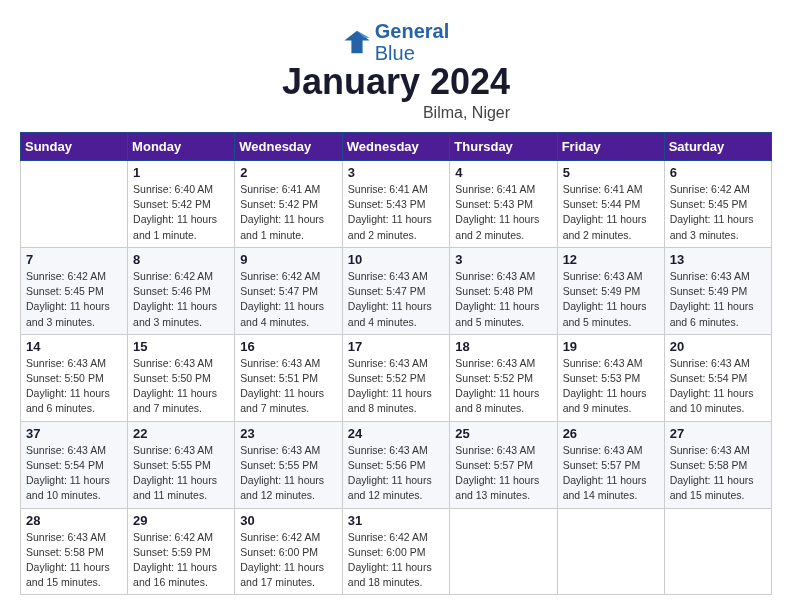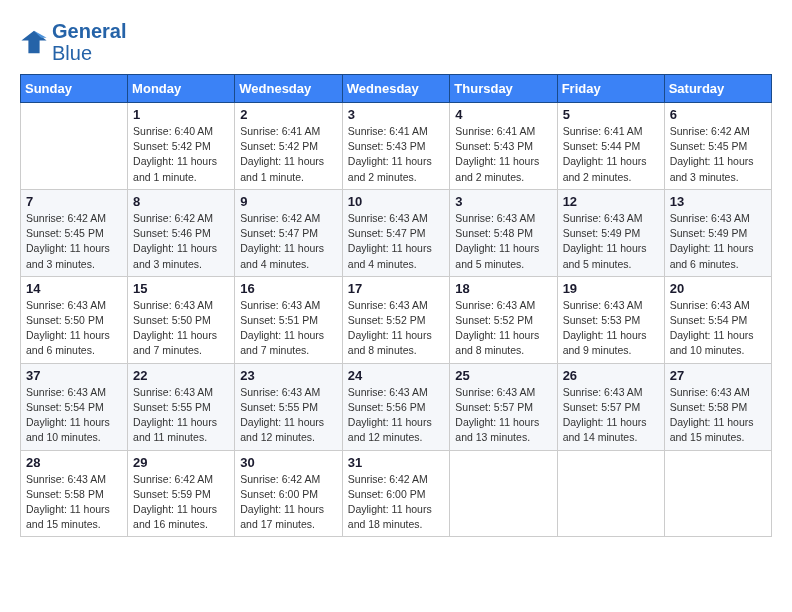--- a/index.html
+++ b/index.html
@@ -6,22 +6,23 @@
     body {
       font-family: Arial, sans-serif;
       background: #fff;
       width: 792px;
       min-height: 612px;
       padding: 20px;
     }
     .header {
       display: flex;
       justify-content: space-between;
-      align-items: flex-end;
+      align-items: center;
       margin-bottom: 10px;
+      flex-direction: column;
     }
     .logo {
       display: flex;
       align-items: center;
       gap: 4px;
     }
     .logo-bird {
       width: 28px;
       height: 28px;
     }
@@ -38,21 +39,21 @@
       font-size: 16px;
       color: #444;
       margin-top: 4px;
     }
     table {
       width: 100%;
       border-collapse: collapse;
       font-size: 11px;
     }
     th {
-      background-color: #3b82f6;
+      background-color: #4c1d95;
       color: #fff;
       padding: 6px 4px;
       text-align: left;
       font-size: 13px;
       font-weight: bold;
       border: 1px solid #1a4a8a;
     }
     td {
       border: 1px solid #ccc;
       padding: 4px 5px;
@@ -90,20 +91,24 @@
   <div class="logo">
     <svg class="logo-bird" viewBox="0 0 40 40">
       <polygon points="20,4 38,18 28,18 28,36 12,36 12,18 2,18" fill="#2563a8"></polygon>
       <polygon points="20,4 38,14 30,14" fill="#4a90d9"></polygon>
     </svg>
     <div>
       <div style="font-size:20px;font-weight:bold;color:#2563a8;line-height:1.1;">General</div>
       <div style="font-size:20px;font-weight:normal;color:#2563a8;line-height:1.1;">Blue</div>
     </div>
   </div>
+  <div class="title-block">
+    <div class="calendar-title">January 2024</div>
+    <div class="calendar-subtitle">Bilma, Niger</div>
+  </div>
 </div>
 
 <table>
   <thead>
     <tr>
     <th>Sunday</th>
         <th>Monday</th>
         <th>Wednesday</th>
         <th>Wednesday</th>
         <th>Thursday</th>

